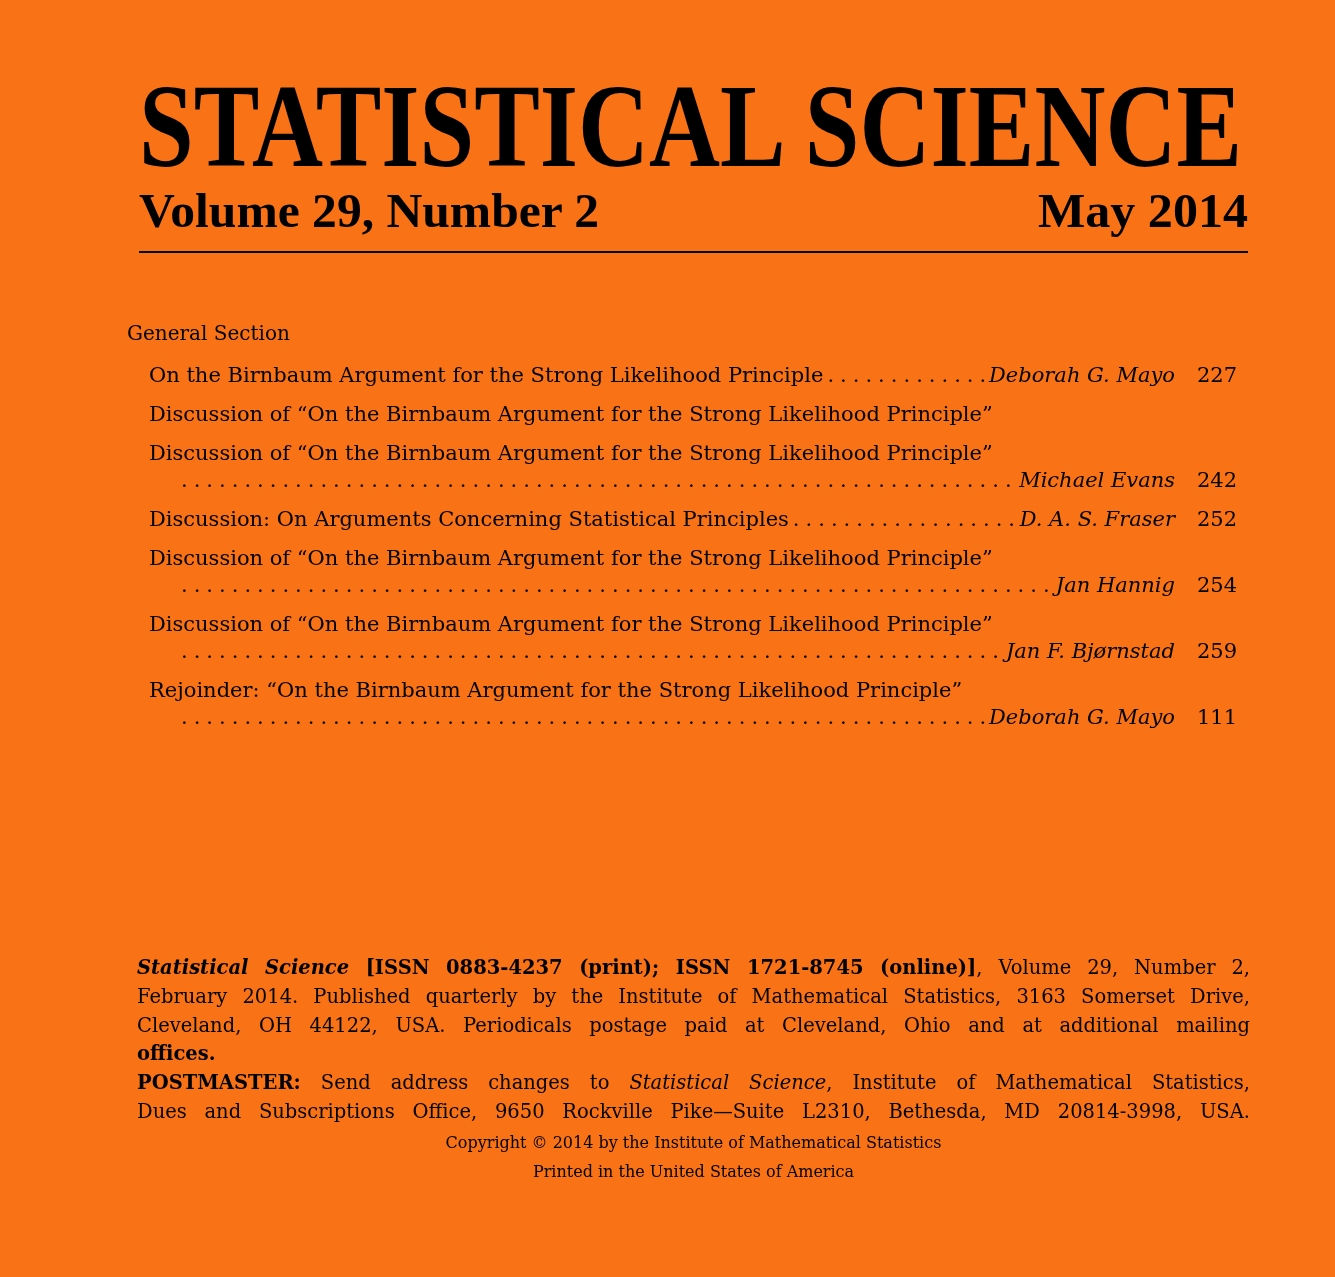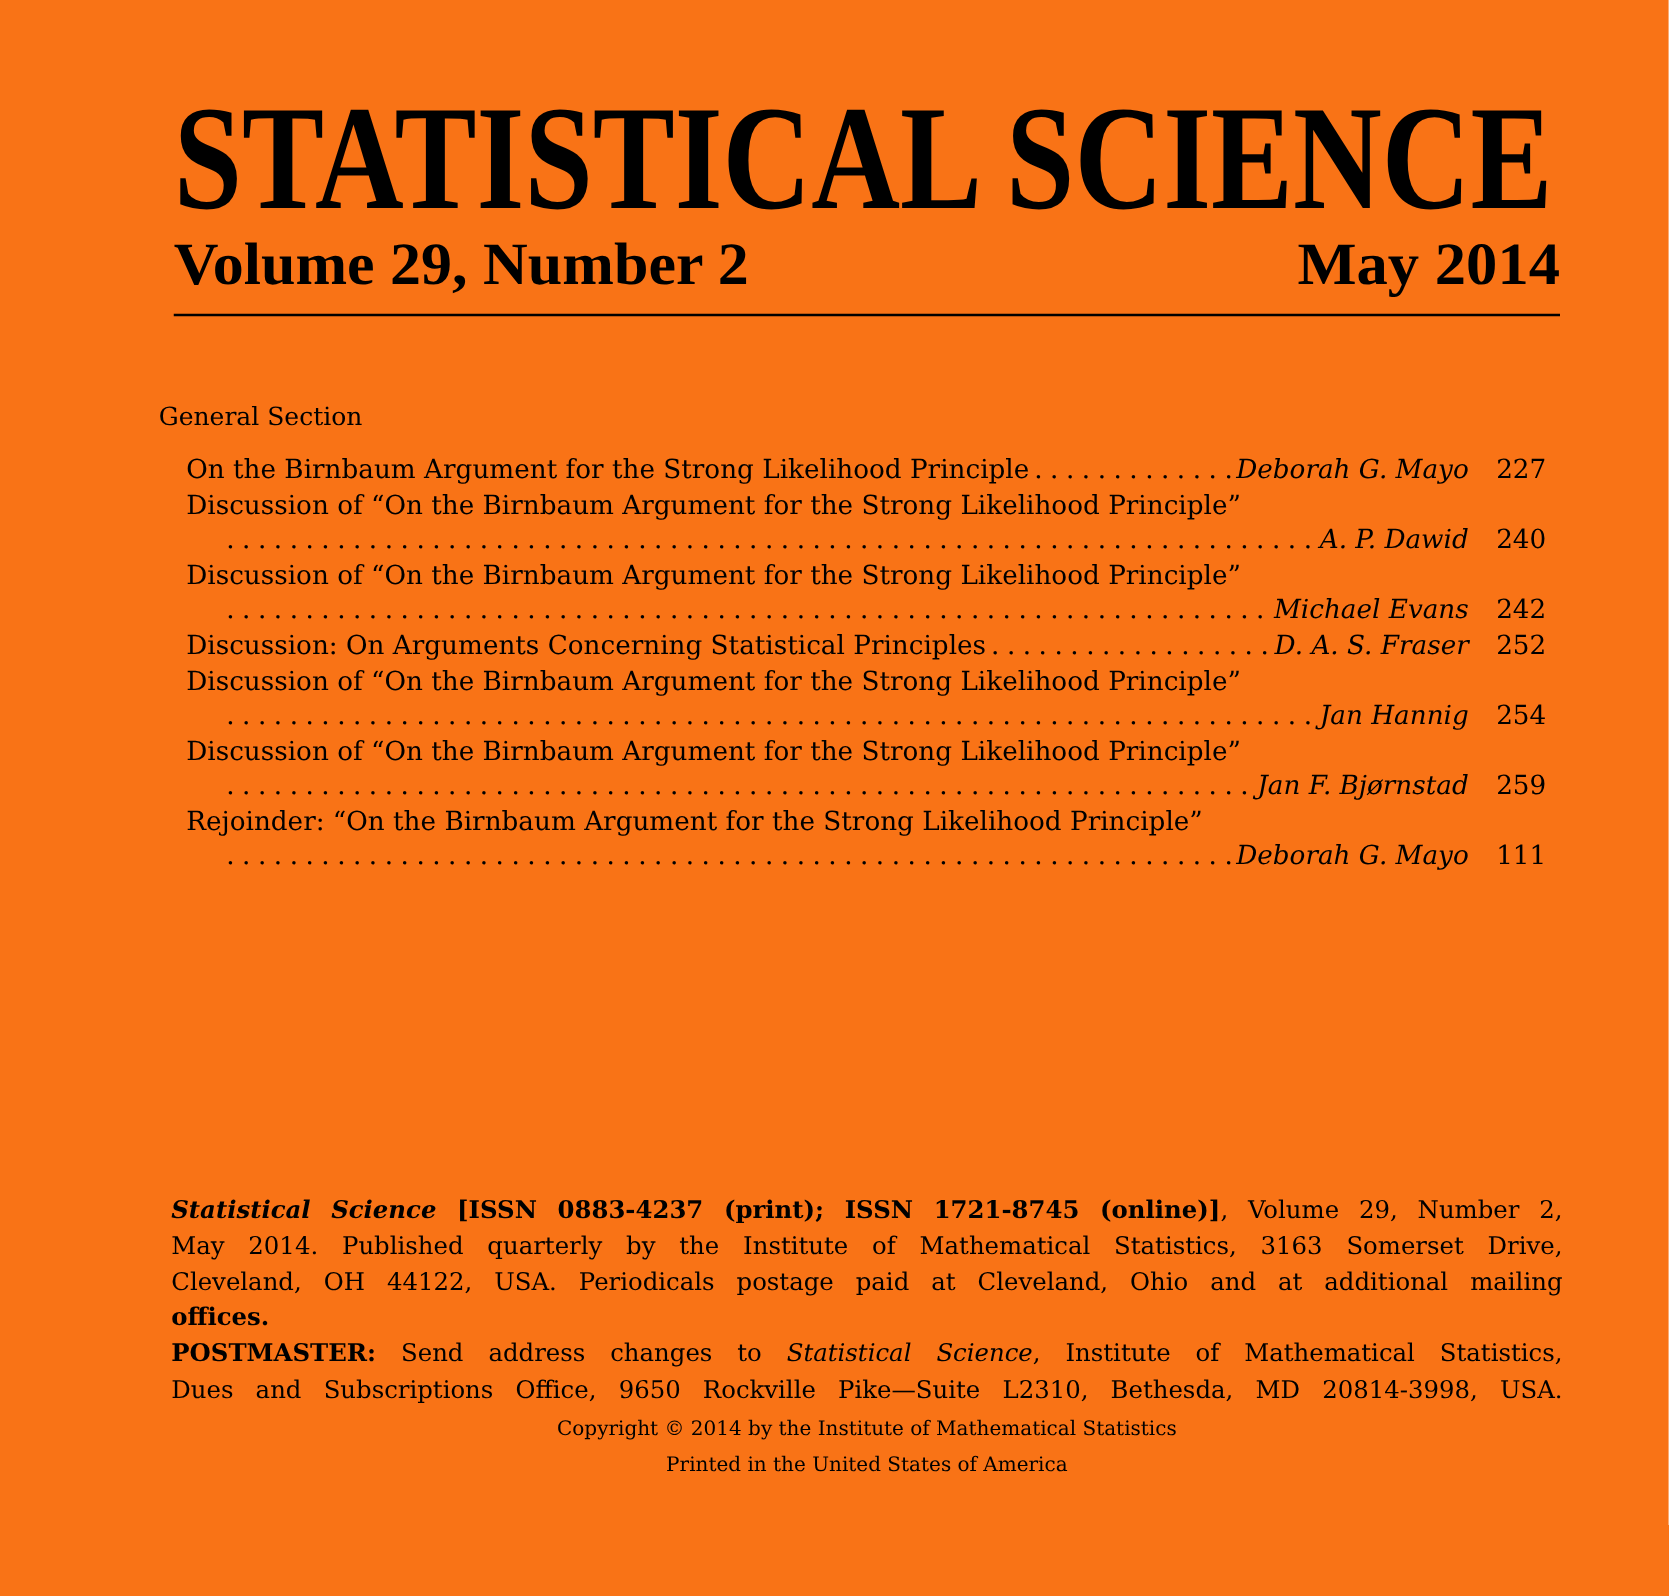--- a/index.html
+++ b/index.html
@@ -35,21 +35,21 @@
 
   
   .section-heading {
     position: absolute; left: 127px; top: 320px;
     font-size: 20px; line-height: 27px;
   }
   .toc {
     position: absolute; left: 149px; top: 362px; width: 1088px;
     font-size: 21px; line-height: 27px;
   }
-  .toc-entry + .toc-entry { margin-top: 2px; }
+  .toc-entry + .toc-entry { margin-top: 12px; }
   .toc-row { display: flex; align-items: baseline; }
   .toc-row.cont { padding-left: 28px; }
   .toc-title { white-space: nowrap; }
   .leader {
     flex: 1 1 auto; overflow: hidden; white-space: nowrap;
     margin: 0 4px; min-width: 10px;
   }
   .leader::after {
     content: "................................................................................................................................................................";
     letter-spacing: 6px;
@@ -99,25 +99,20 @@
         <span class="leader"></span>
         <span class="toc-author">Deborah G. Mayo</span>
         <span class="toc-page">227</span>
       </div>
     </div>
 
     <div class="toc-entry">
       <div class="toc-row">
         <span class="toc-title">Discussion of “On the Birnbaum Argument for the Strong Likelihood Principle”</span>
       </div>
-      <div class="toc-row cont">
-        <span class="leader"></span>
-        <span class="toc-author">A. P. Dawid</span>
-        <span class="toc-page">240</span>
-      </div>
     </div>
 
     <div class="toc-entry">
       <div class="toc-row">
         <span class="toc-title">Discussion of “On the Birnbaum Argument for the Strong Likelihood Principle”</span>
       </div>
       <div class="toc-row cont">
         <span class="leader"></span>
         <span class="toc-author">Michael Evans</span>
         <span class="toc-page">242</span>
@@ -164,21 +159,21 @@
         <span class="leader"></span>
         <span class="toc-author">Deborah G. Mayo</span>
         <span class="toc-page">111</span>
       </div>
     </div>
 
   </div>
 
   <div class="imprint">
     <div class="jline"><span class="bi">Statistical Science</span><span class="b"> [ISSN 0883-4237 (print); ISSN 1721-8745 (online)]</span><span>, Volume 29, Number 2,</span></div>
-    <div class="jline">May 2014. Published quarterly by the Institute of Mathematical Statistics, 3163 Somerset Drive,</div>
+    <div class="jline">February 2014. Published quarterly by the Institute of Mathematical Statistics, 3163 Somerset Drive,</div>
     <div class="jline">Cleveland, OH 44122, USA. Periodicals postage paid at Cleveland, Ohio and at additional mailing</div>
     <div class="jline short">offices.</div>
     <div class="jline"><span class="b">POSTMASTER:</span><span> Send address changes to </span><span class="i">Statistical Science</span><span>, Institute of Mathematical Statistics,</span></div>
     <div class="jline">Dues and Subscriptions Office, 9650 Rockville Pike—Suite L2310, Bethesda, MD 20814-3998, USA.</div>
   </div>
 
   <div class="colophon">
     <div>Copyright © 2014 by the Institute of Mathematical Statistics</div>
     <div>Printed in the United States of America</div>
   </div>

